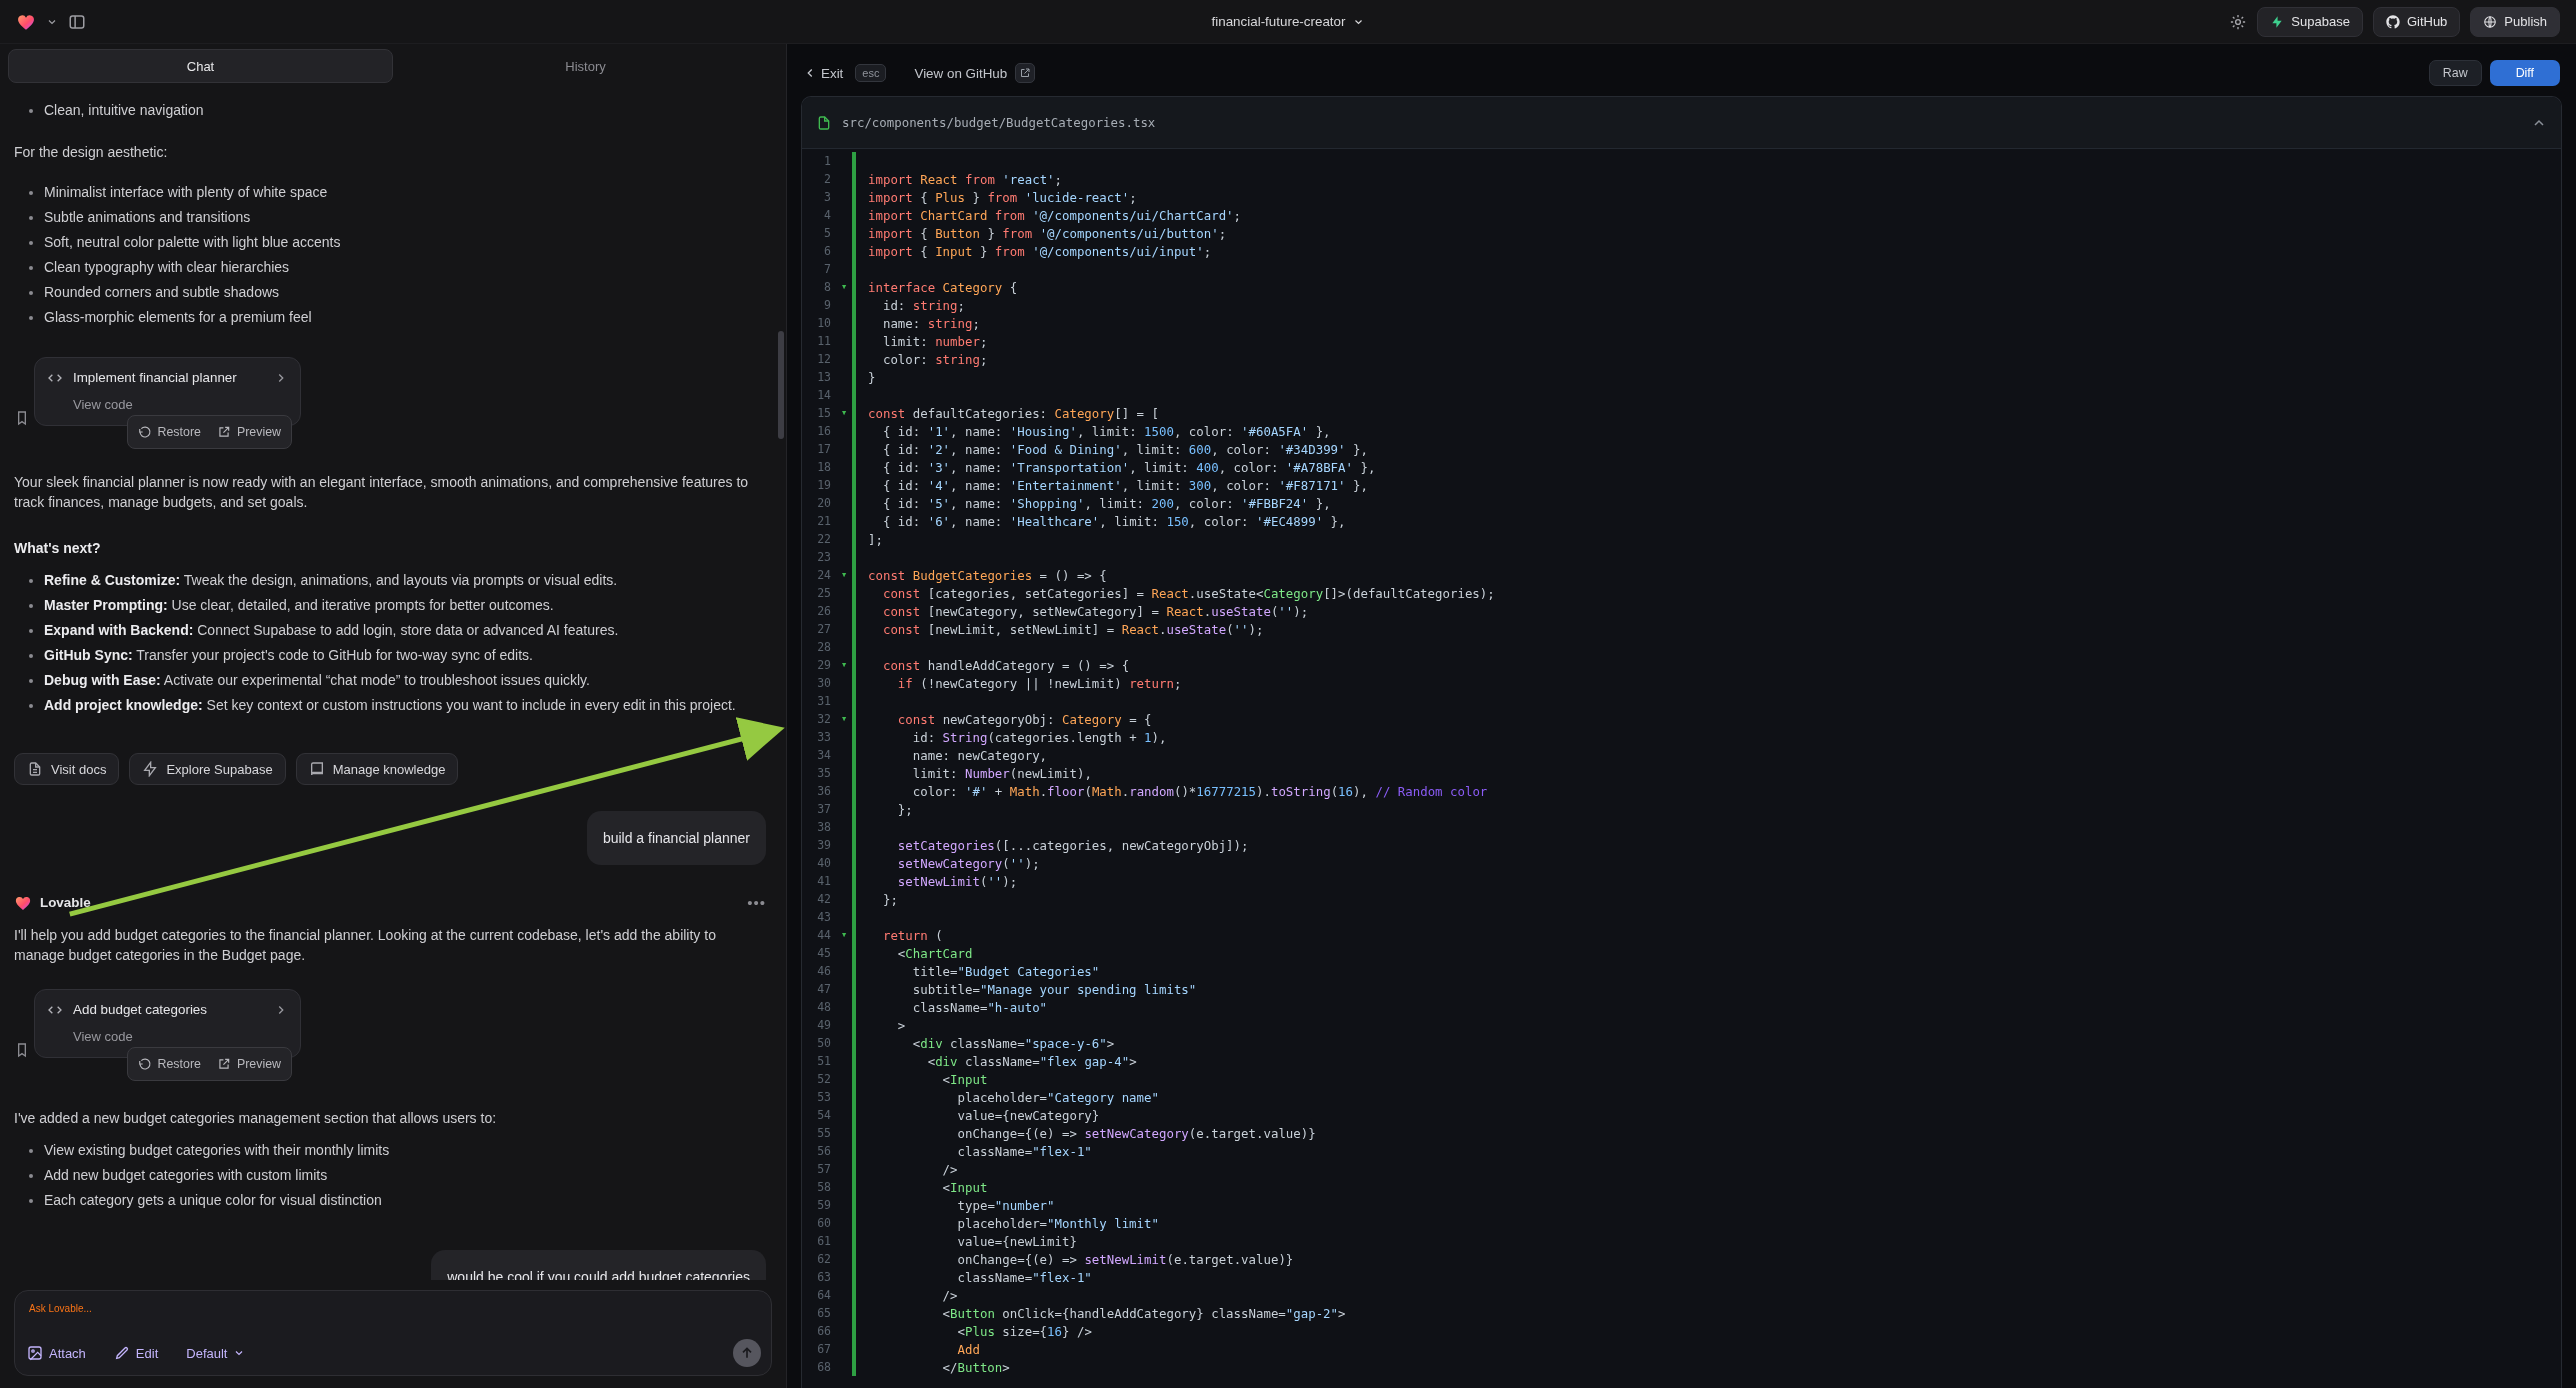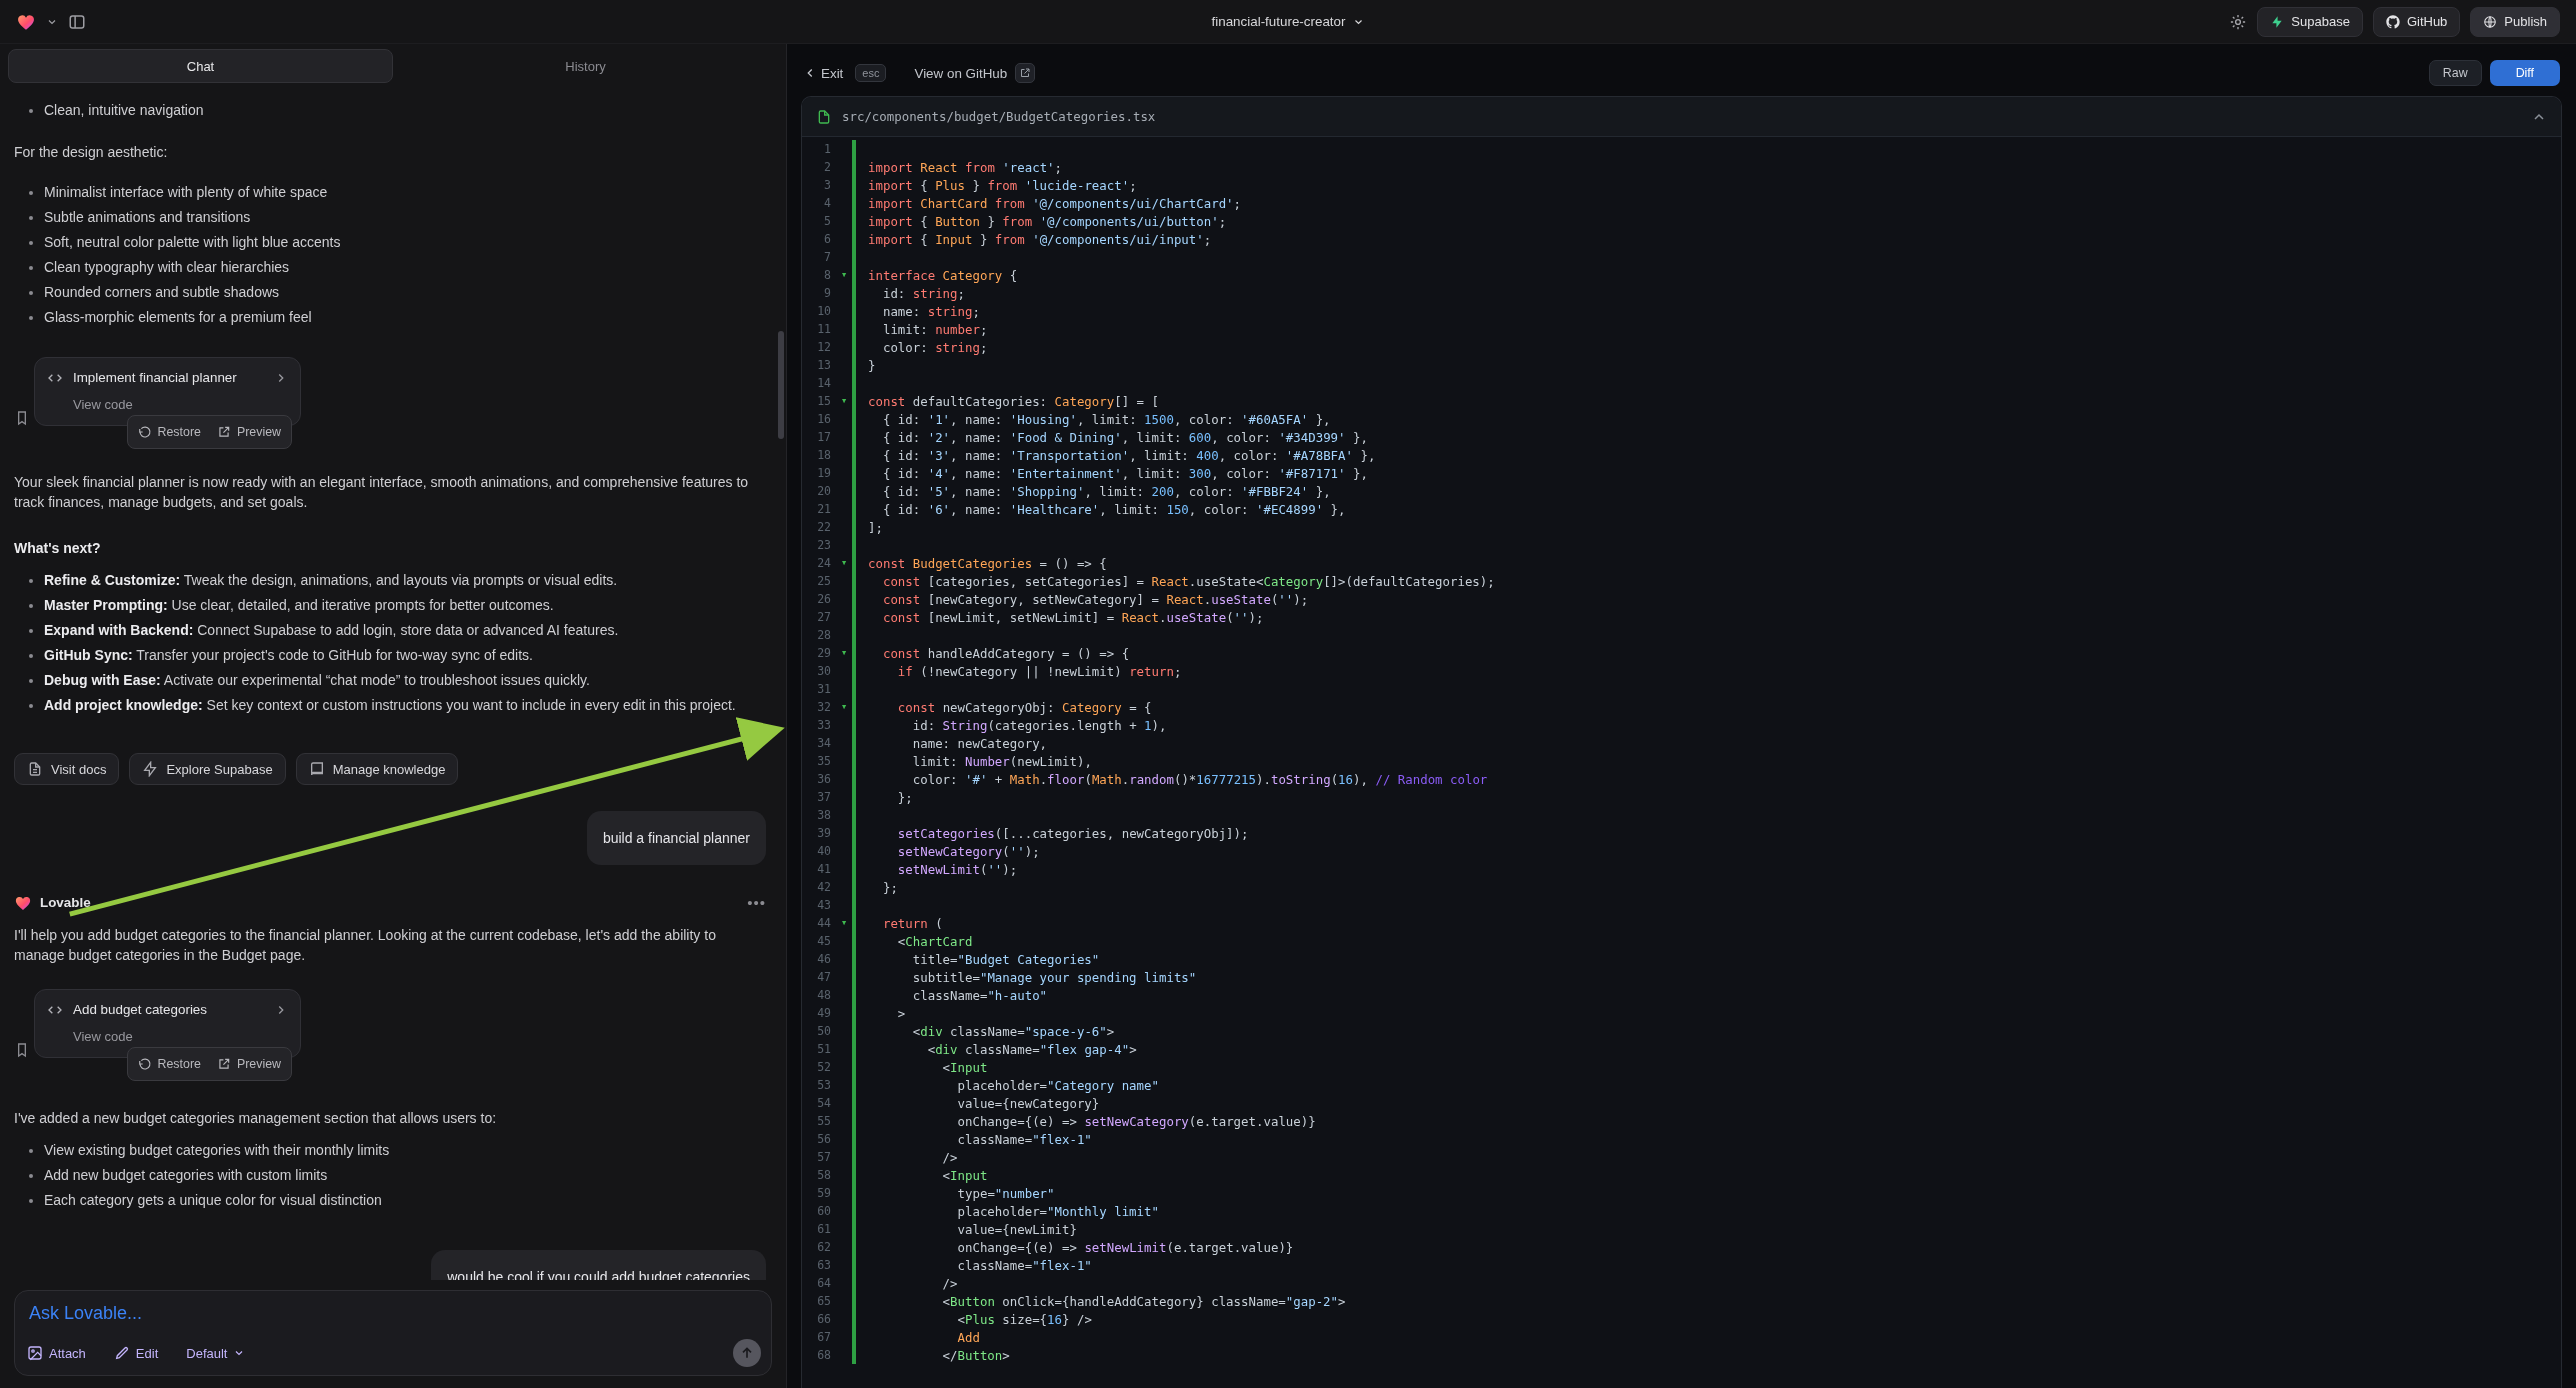--- a/index.html
+++ b/index.html
@@ -43,38 +43,38 @@
   .overlay{position:absolute;right:8px;bottom:-24px;display:flex;gap:16px;background:#242428;border:1px solid #3a3a3f;border-radius:8px;padding:6px 10px;font-size:12.4px;color:#b9b9be;z-index:6;white-space:nowrap}
   .overlay .item{display:flex;align-items:center;gap:6px;cursor:pointer}
   .actions{display:flex;gap:10px;margin-top:38px}
   .action-btn{display:flex;align-items:center;gap:8px;height:32px;padding:0 12px;border-radius:9px;background:#202024;border:1px solid #323237;color:#d8d8dc;font-size:13px;cursor:pointer;font-family:inherit}
   .action-btn .i16{color:#a9a9af}
   .bubble{margin-left:auto;width:fit-content;max-width:438px;background:#242428;border-radius:14px;padding:17px 16px;color:#e6e6ea;margin-top:26px}
   .assistant-head{display:flex;align-items:center;gap:8px;margin-top:28px;color:#e6e6e9;font-size:13.4px;font-weight:bold}
   .more-dots{margin-left:auto;color:#8b8b91;font-weight:normal;letter-spacing:1px;cursor:pointer;font-size:15px}
 
   .composer{flex:none;margin:10px 14px 12px;height:86px;background:#1b1b1f;border:1px solid #2e2e33;border-radius:14px;position:relative;padding:12px 14px}
-  .placeholder{font-size:18px;color:#3b82f6;cursor:text}
+  .placeholder{font-size:10px;color:#f97316;cursor:text}
   .composer-row{position:absolute;left:4px;right:10px;bottom:8px;display:flex;align-items:center;gap:12px;color:#c4b5fd;font-size:13px}
   .comp-btn{display:flex;align-items:center;gap:6px;padding:6px 8px;border-radius:8px;cursor:pointer}
   .send-btn{margin-left:auto;width:28px;height:28px;border-radius:50%;background:#56565e;color:#1a1a1e;display:flex;align-items:center;justify-content:center;cursor:pointer}
   .chat-scrollbar{position:absolute;right:2px;top:287px;width:6px;height:108px;border-radius:3px;background:#3d3d44}
 
   
   .code-panel{flex:1;min-width:0;background:#0b0c0f;display:flex;flex-direction:column;padding:0 14px}
   .code-header{flex:none;height:52px;display:flex;align-items:center;gap:12px;color:#c3c6cc;font-size:13.4px;padding:6px 2px 0}
   .exit{display:flex;align-items:center;gap:4px;cursor:pointer}
   .kbd{font-size:11px;color:#8f939b;background:#1b1d22;border:1px solid #33363d;border-radius:5px;padding:2px 6px}
   .vgh{display:flex;align-items:center;gap:8px;margin-left:16px;cursor:pointer}
   .vgh-badge{width:20px;height:20px;border-radius:5px;background:#1f2127;border:1px solid #33363d;display:flex;align-items:center;justify-content:center;color:#9aa0a8}
   .code-header .right{margin-left:auto;display:flex;gap:8px}
   .btn-raw{padding:5px 13px;border-radius:7px;background:#1d2026;border:1px solid #2c3038;color:#c3c6cc;font-size:12.4px;cursor:pointer;font-family:inherit}
   .btn-diff{padding:5px 25px;border-radius:7px;background:var(--diff-button-bg,#2f6fd4);border:1px solid transparent;color:#fff;font-size:12.4px;cursor:pointer;font-family:inherit}
   .code-card{flex:1;min-height:0;margin-top:0;border:1px solid #262a31;border-bottom:none;border-radius:10px 10px 0 0;overflow:hidden;display:flex;flex-direction:column;background:#0f1116}
-  .file-header{flex:none;height:40px;background:#15181d;border-bottom:1px solid #232830;display:flex;align-items:center;gap:10px;padding:0 14px}
+  .file-header{flex:none;height:52px;background:#15181d;border-bottom:1px solid #232830;display:flex;align-items:center;gap:10px;padding:0 14px}
   .file-path{font-family:"DejaVu Sans Mono",monospace;font-size:12.4px;color:#a7adb5}
   .collapse{margin-left:auto;color:#8a9098;cursor:pointer}
   .code-body{flex:1;min-height:0;overflow:hidden;font-family:"DejaVu Sans Mono",monospace;font-size:12.4px;padding-top:3px}
   .code-line{display:flex;height:18px;align-items:center;white-space:pre}
   .ln{flex:none;width:34px;text-align:right;color:#59626c;font-size:11.5px;padding-right:5px}
   .fold{flex:none;width:16px;text-align:center;color:#3fb950;font-size:7px}
   .dbar{flex:none;width:4px;align-self:stretch;background:var(--diff-accent,#2ea043)}
   .ltext{padding-left:12px;color:#c9d1d9}
   .tok-keyword{color:#ff7b72}
   .tok-string{color:#a5d6ff}

